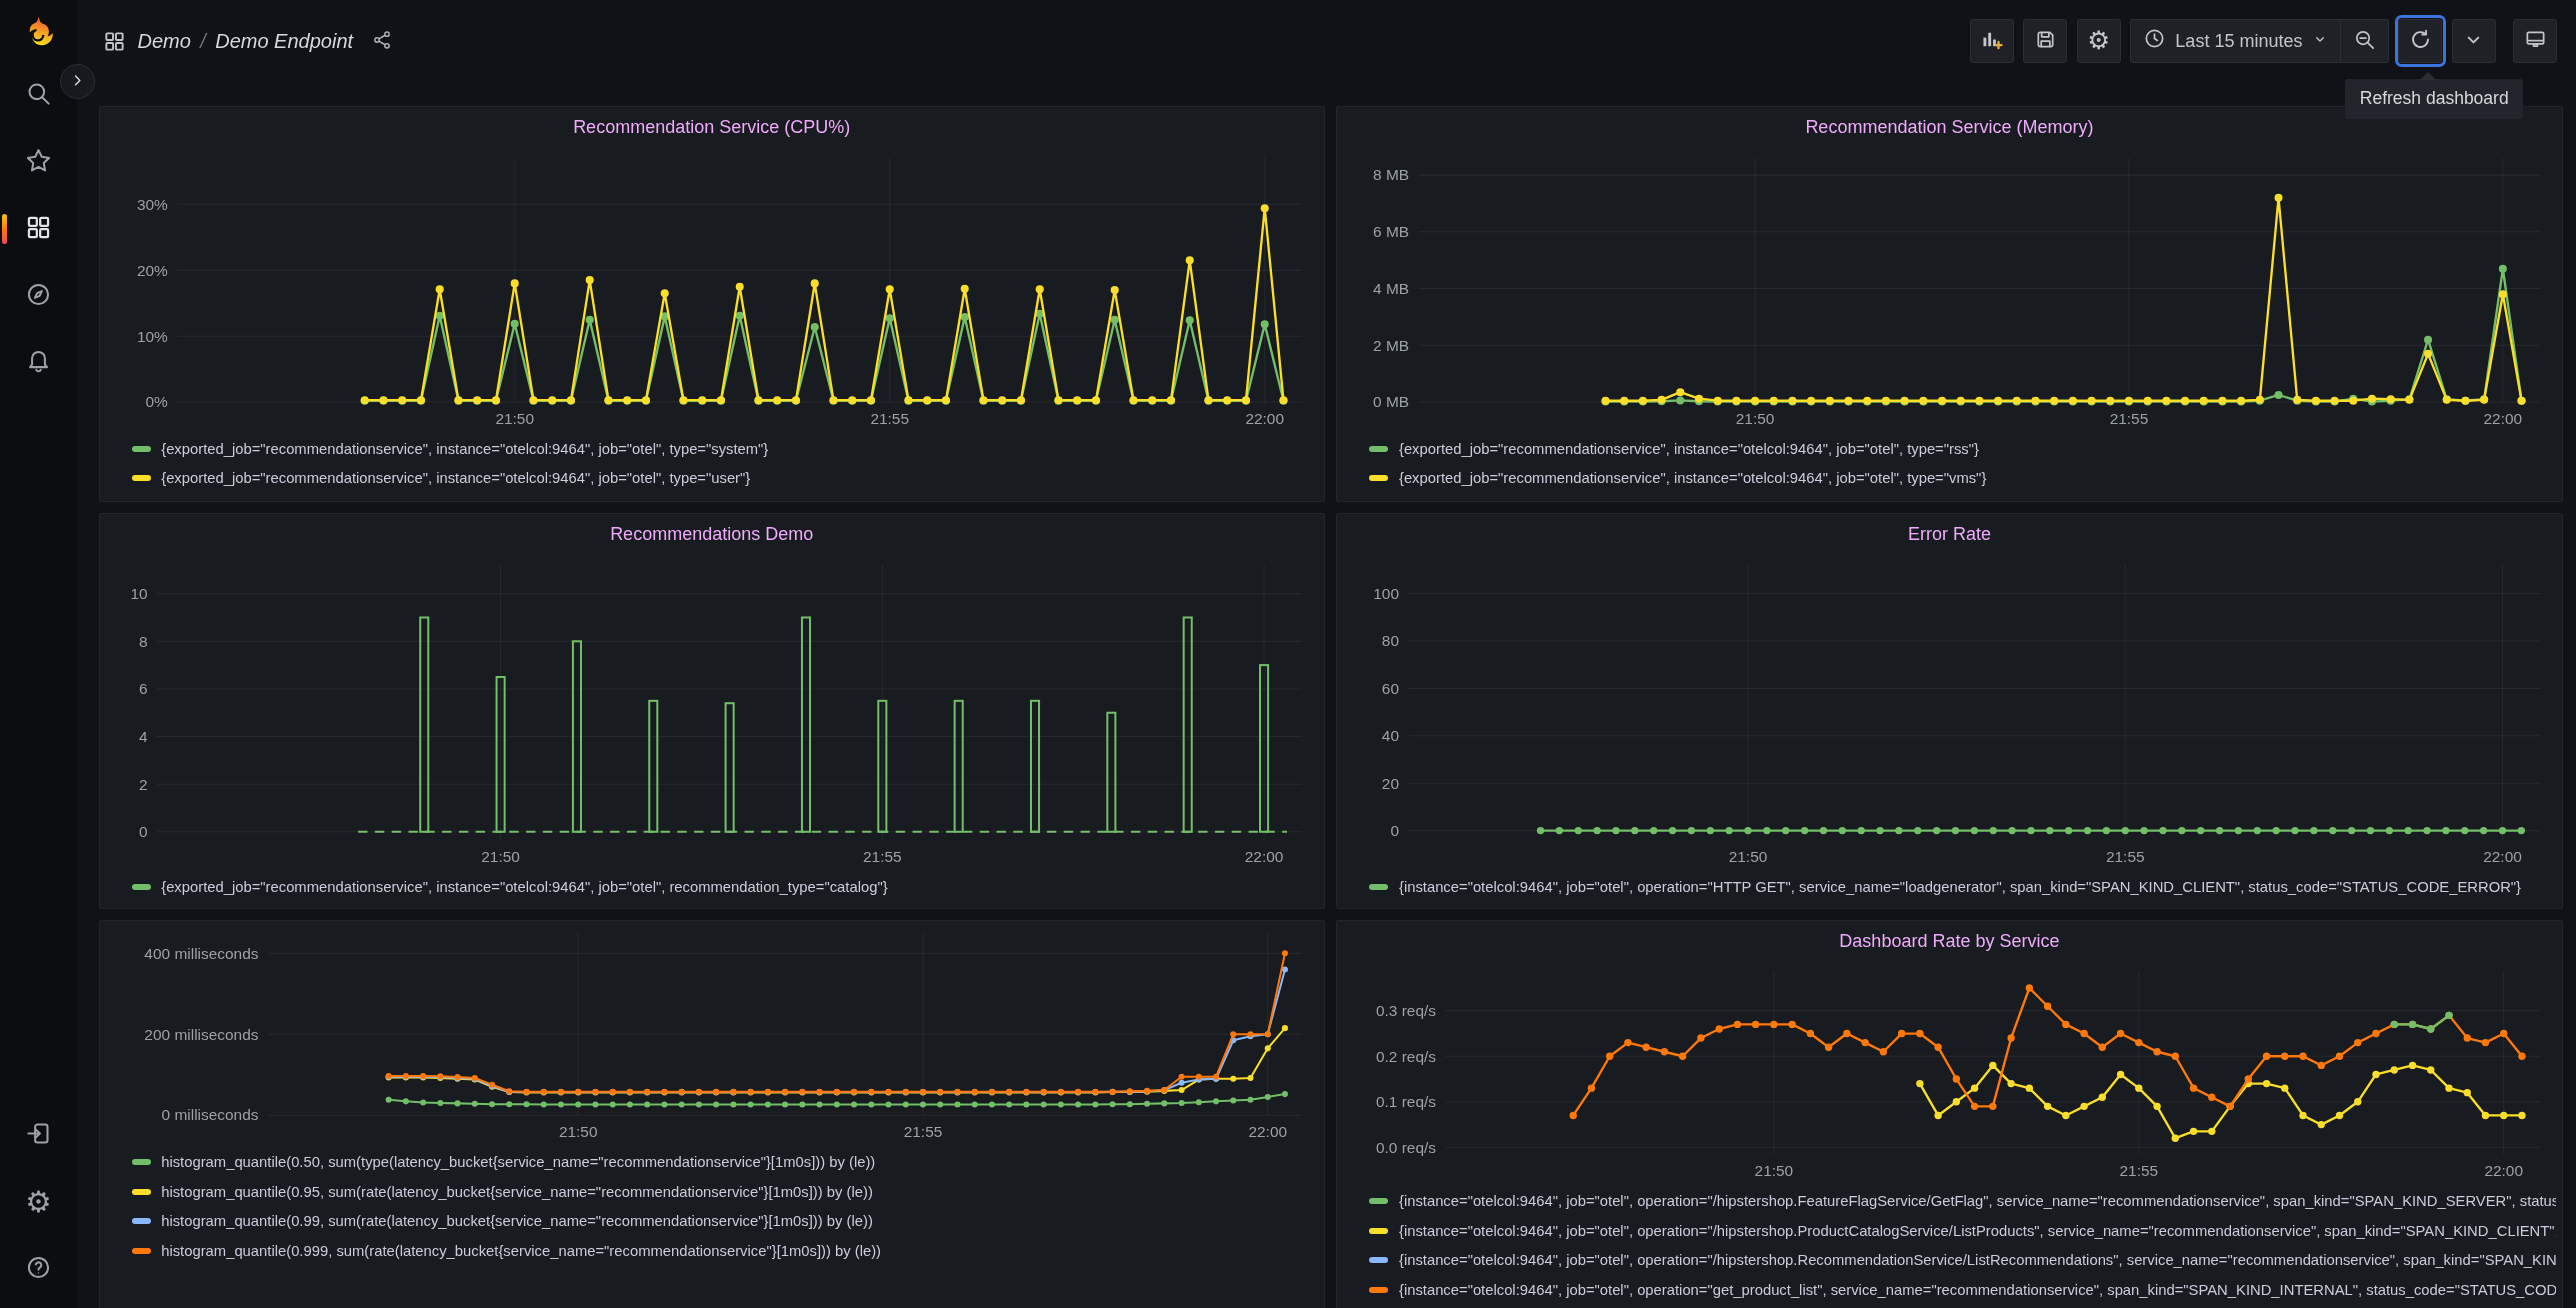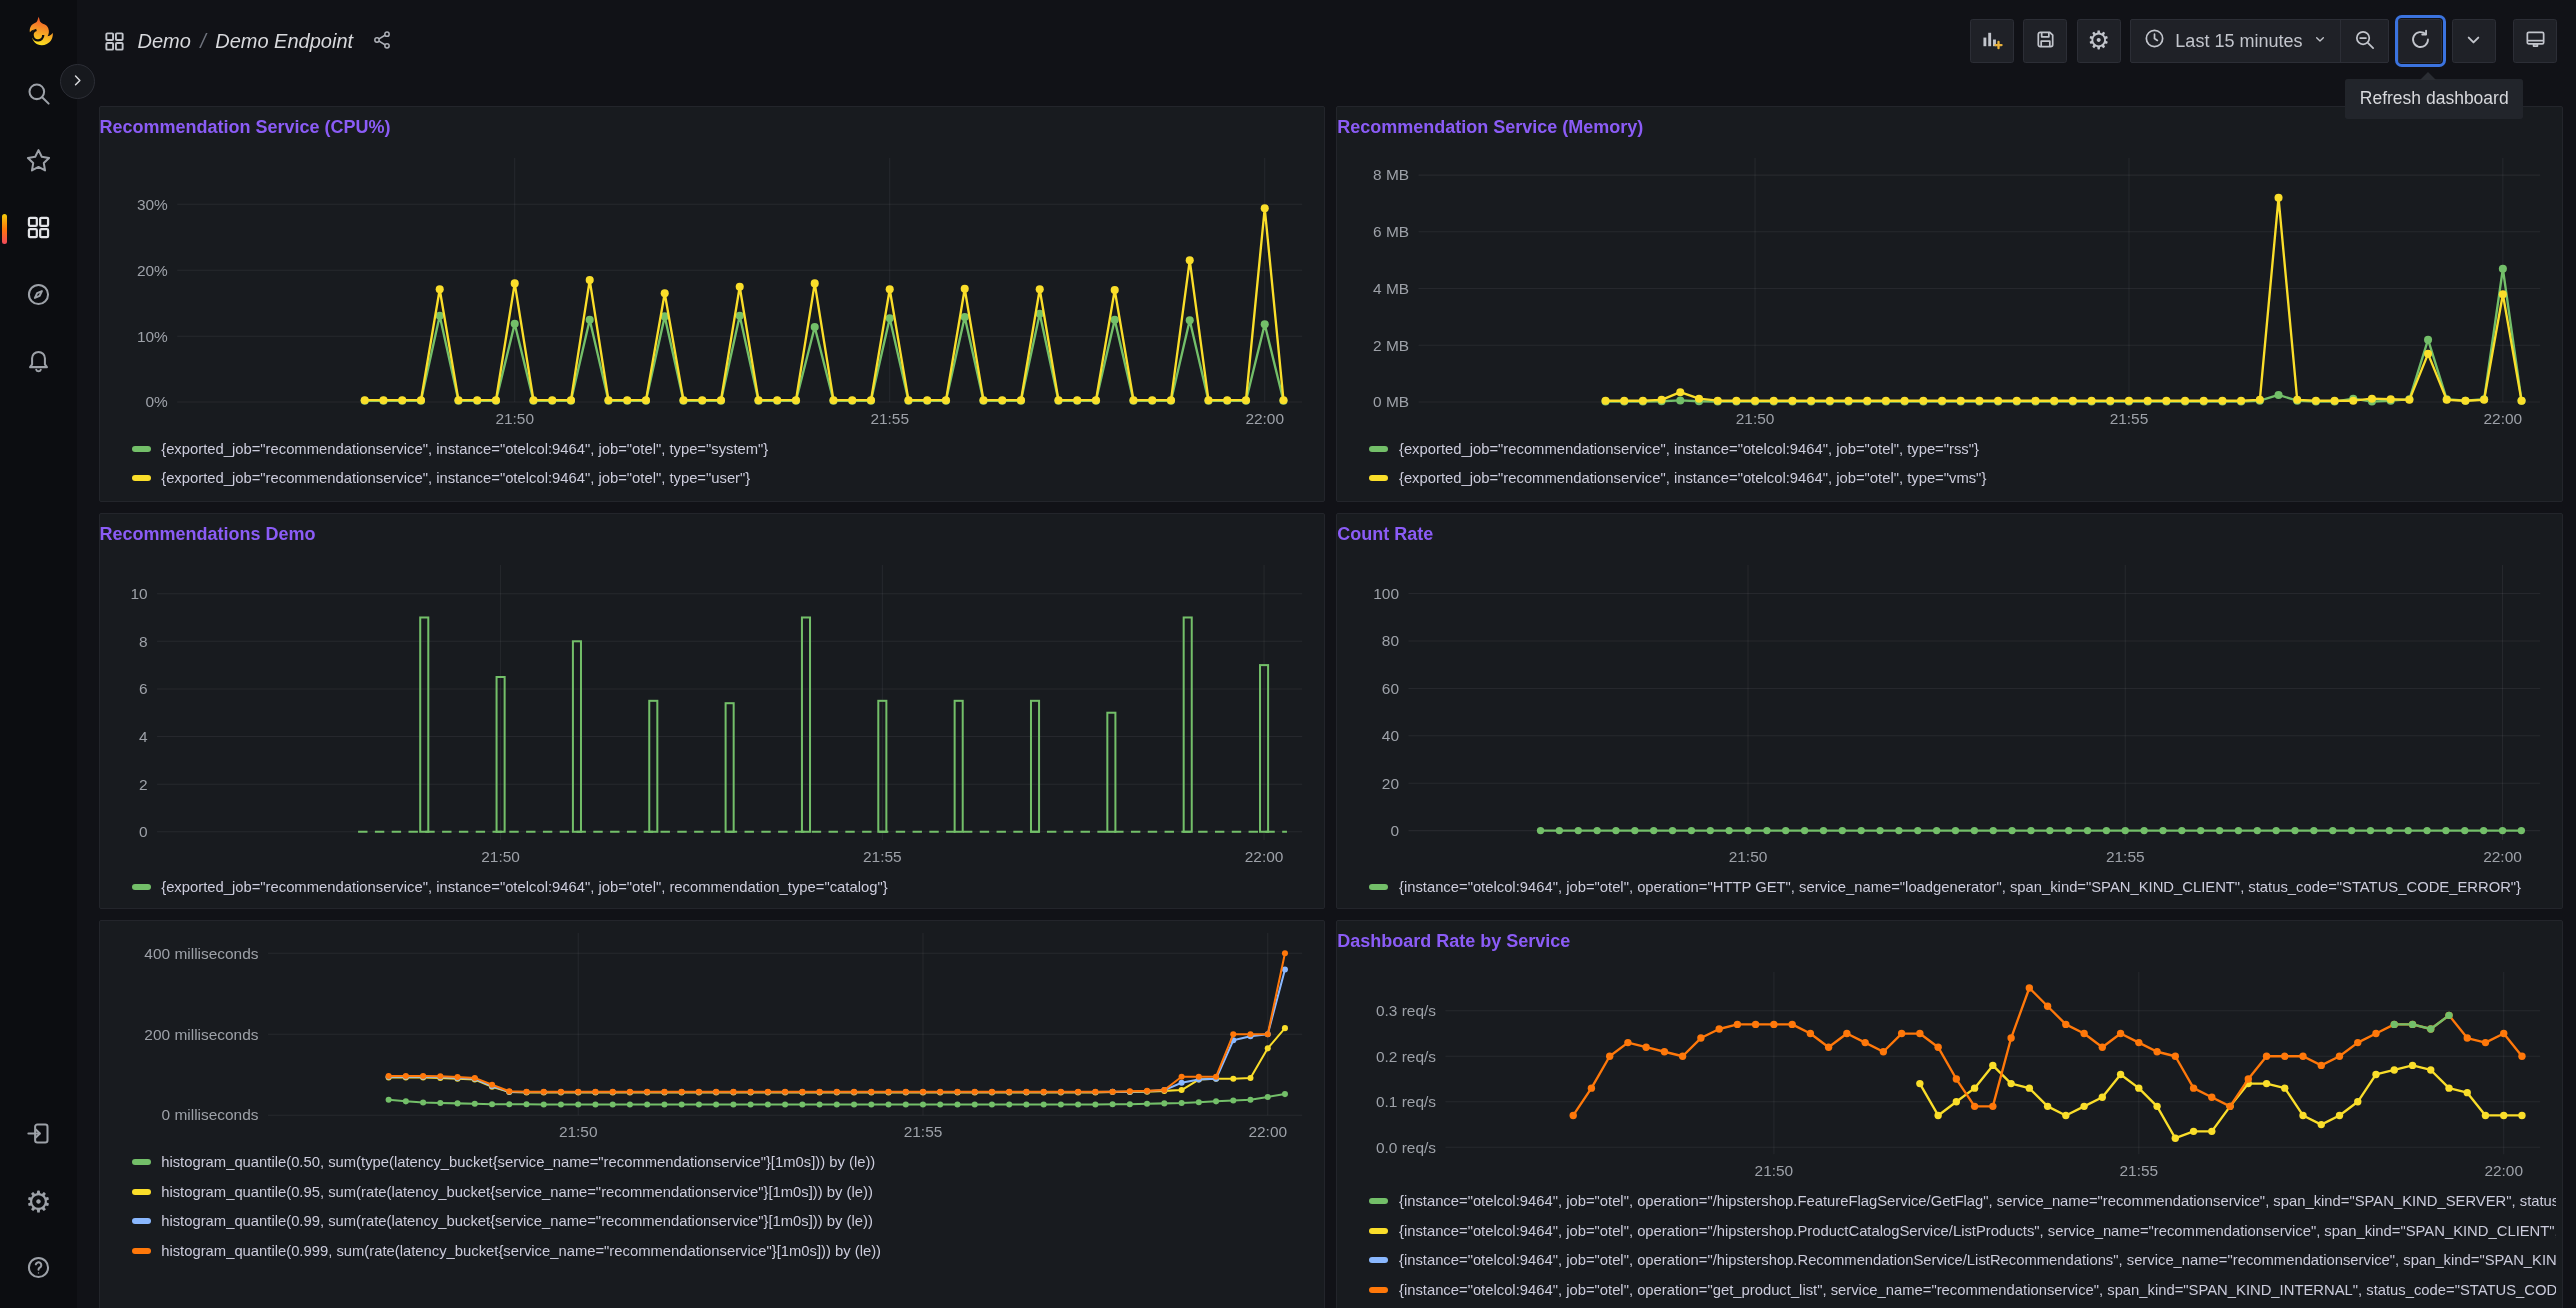--- a/index.html
+++ b/index.html
@@ -35,21 +35,21 @@
   .timepicker{gap:9.4px;font-size:18px;font-weight:500;color:#D8D9DD;white-space:nowrap;}
   .timepicker .caret svg{width:16px;height:16px;}
   .focus-ring{position:relative;}
   .focus-ring::after{content:"";position:absolute;inset:-4.7px;border:3.4px solid #3B73DF;border-radius:6.7px;pointer-events:none;}
   
   .tooltip{position:absolute;top:79px;left:2345px;background:#22252B;color:#D8D9DD;font-size:17.5px;padding:9.4px 14.8px;border-radius:2.7px;z-index:7;white-space:nowrap;}
   .tooltip::before{content:"";position:absolute;top:-7.4px;left:75px;border-left:8px solid transparent;border-right:8px solid transparent;border-bottom:8px solid #2A2D33;}
   
   .grid{position:absolute;left:77px;top:82px;right:0;padding:23.5px 13.4px 0 21.5px;display:grid;grid-template-columns:1fr 1fr;gap:11.4px;grid-auto-rows:396px;}
   .panel{background:#181B1F;border:0.7px solid #23252B;border-radius:2px;overflow:hidden;box-sizing:border-box;}
-  .panel-title{margin:0;height:39px;line-height:40px;text-align:left;font-size:18px;font-weight:700;color:#8b5cf6;cursor:pointer;}
+  .panel-title{margin:0;height:39px;line-height:40px;text-align:center;font-size:18px;font-weight:400;color:#f0abfc;cursor:pointer;}
   .chart{padding:0 10.7px;}
   .chart svg{display:block;width:100%;}
   svg .grid-line{stroke:rgba(204,204,220,0.08);stroke-width:1.5;}
   svg .ylab,svg .xlab{fill:#9DA1A8;font-size:23px;font-family:"Liberation Sans",sans-serif;}
   .legend{margin-top:5.4px;padding:0 5.4px 0 32px;overflow:hidden;}
   .legend-item{display:flex;align-items:center;height:29.5px;overflow:hidden;cursor:pointer;}
   .swatch{flex:none;width:19px;height:6px;border-radius:3.4px;margin-right:10.7px;}
   .legend-label{font-size:14.8px;color:#CCCCDC;white-space:nowrap;}
 </style>
 </head>
@@ -523,21 +523,21 @@
         </svg>
       </div>
     <div class="legend">
         <div class="legend-item">
           <span class="swatch" style="background: rgb(115, 191, 105);"></span>
           <span class="legend-label">{exported_job="recommendationservice", instance="otelcol:9464", job="otel", recommendation_type="catalog"}</span>
         </div>
       </div>
   </section>
   <section class="panel">
-    <h2 class="panel-title">Count Rate</h2>
+    <h2 class="panel-title">Error Rate</h2>
     <div class="chart">
         <svg preserveAspectRatio="none" style="height:314px" viewBox="0 0 1790 467">
           <line x1="595.2" x2="595.2" y1="18" y2="427" class="grid-line"></line>
           <text x="595.2" y="459" class="xlab" text-anchor="middle">21:50</text>
           <line x1="1156.5333333333333" x2="1156.5333333333333" y1="18" y2="427" class="grid-line"></line>
           <text x="1156.5333333333333" y="459" class="xlab" text-anchor="middle">21:55</text>
           <line x1="1717.8666666666668" x2="1717.8666666666668" y1="18" y2="427" class="grid-line"></line>
           <text x="1717.8666666666668" y="459" class="xlab" text-anchor="middle">22:00</text>
           <line x1="90" x2="1774" y1="412.89655172413796" y2="412.89655172413796" class="grid-line"></line>
           <text x="76" y="420.89655172413796" class="ylab" text-anchor="end">0</text>

